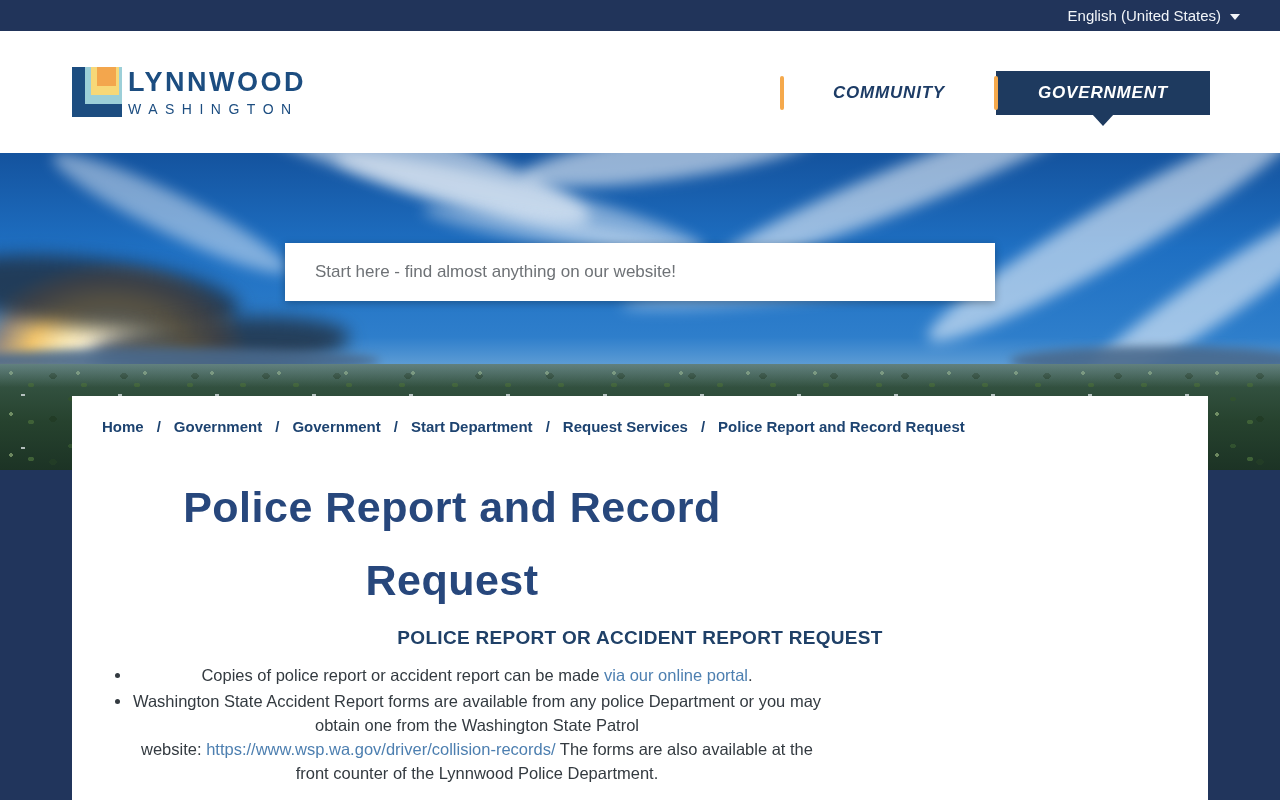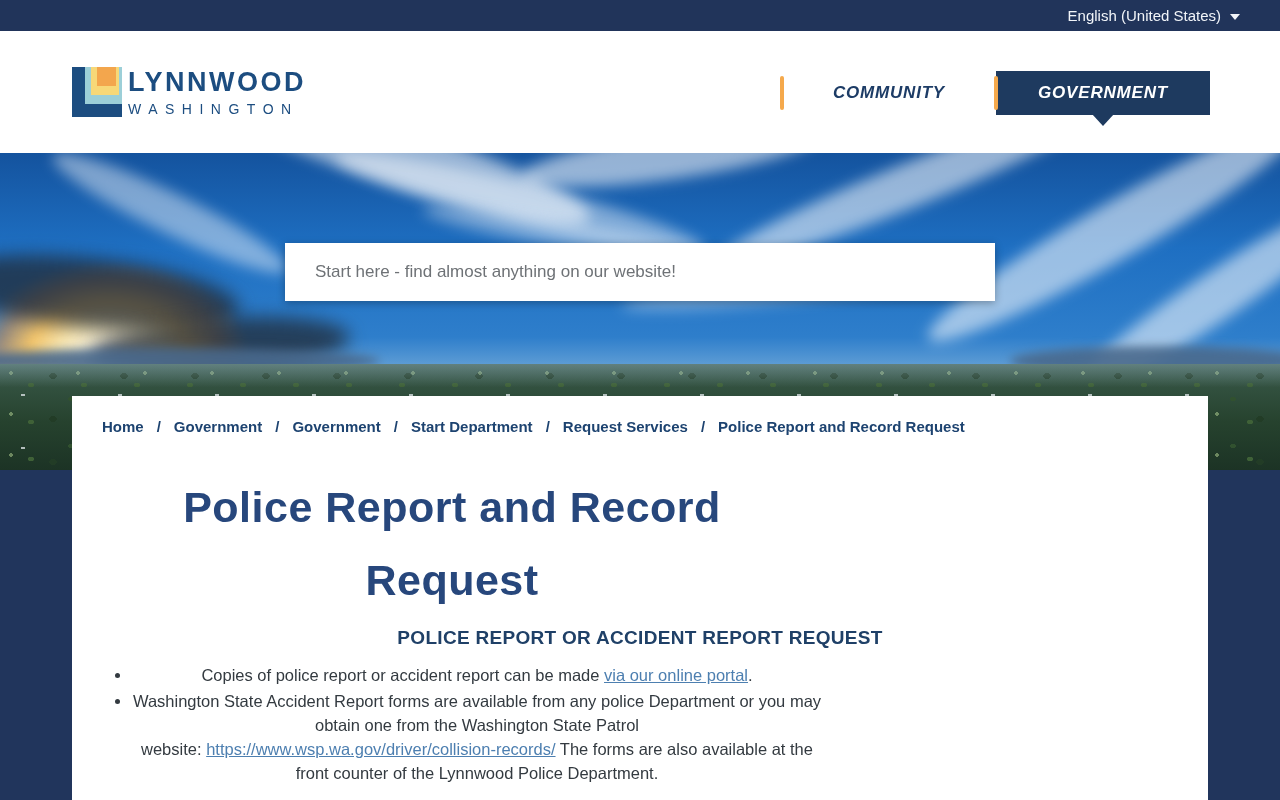--- a/index.html
+++ b/index.html
@@ -66,21 +66,21 @@
 
   .breadcrumb { display:flex; flex-wrap:wrap; align-items:center; font-size:15px; font-weight:bold; color:#1d4370; }
   .breadcrumb a { color:#1d4370; text-decoration:none; cursor:pointer; }
   .breadcrumb .sep { margin:0 13px; font-weight:bold; }
 
   .page-title { margin-top:36px; max-width:700px; font-size:43px; font-weight:bold; color:#27477c; line-height:73px; letter-spacing:0.5px; }
   .section-heading { margin-top:10px; font-size:19px; font-weight:bold; color:#1f4067; letter-spacing:0.3px; }
 
   .bullets { margin-top:14px; padding-left:30px; max-width:720px; font-size:16.5px; color:#333a40; line-height:24px; }
   .bullets li { margin-bottom:2px; }
-  .inline-link { color:#4d7fb0; text-decoration:underline; cursor:pointer; }
+  .inline-link { color:#4d7fb0; cursor:pointer; }
 </style>
 </head>
 <body>
 
 <div class="viewport">
 
   <div class="topbar">
     <div class="lang">
       <span>English (United States)</span>
       <span class="caret"></span>

